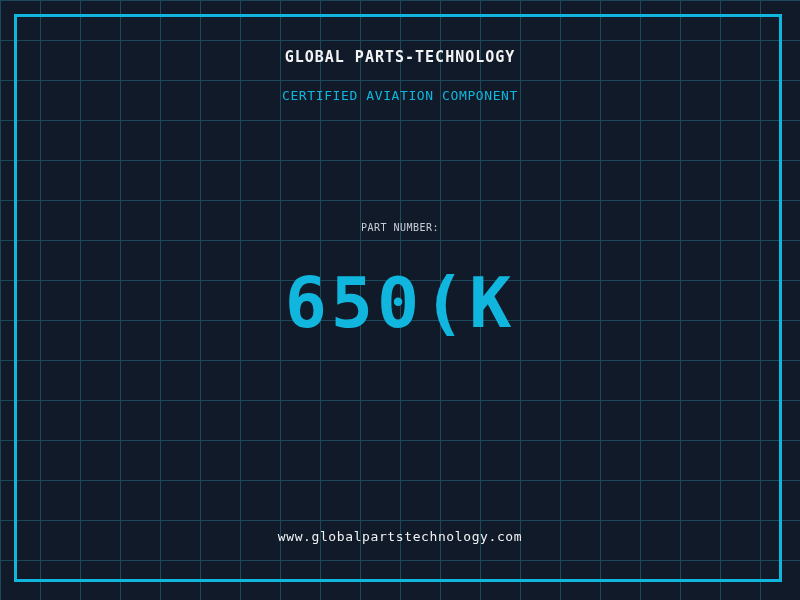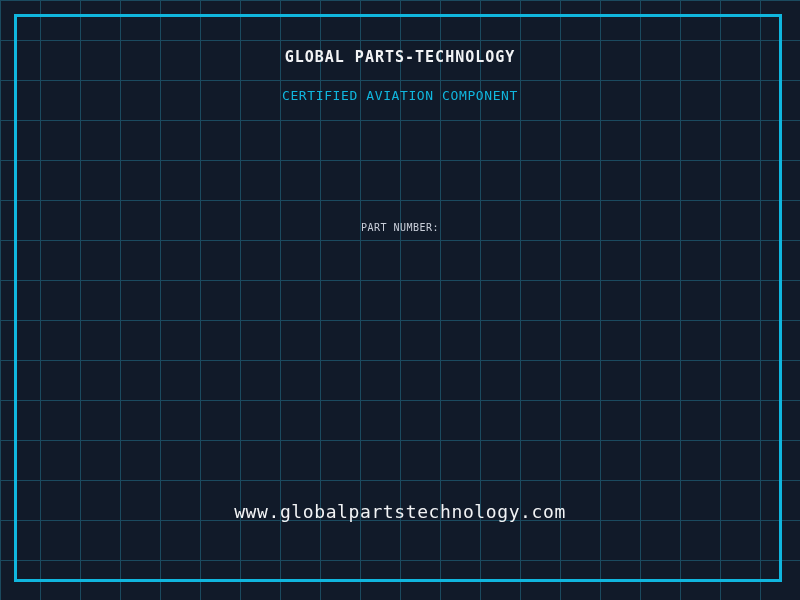--- a/index.html
+++ b/index.html
@@ -60,34 +60,35 @@
   }
   .part-number {
     top: 268px;
     font-size: 70px;
     line-height: 70px;
     font-weight: bold;
     letter-spacing: 4px;
     color: var(--accent, #10b6de);
   }
   .website-url {
-    top: 504px;
-    font-size: 18px;
+    top: 529px;
+    font-size: 13px;
     line-height: 16px;
     letter-spacing: 0.6px;
     color: var(--title, #eef0f3);
   }
 </style>
 </head>
 <body>
 
 <div class="plate">
   <div class="frame"></div>
 
   <div class="centered company-title">GLOBAL PARTS-TECHNOLOGY</div>
 
   <div class="centered certification-subtitle">CERTIFIED AVIATION COMPONENT</div>
 
   <div class="centered part-label">PART NUMBER:</div>
 
+  <div class="centered part-number">650(K</div>
 
   <div class="centered website-url">www.globalpartstechnology.com</div>
 </div>
 
 </body></html>

